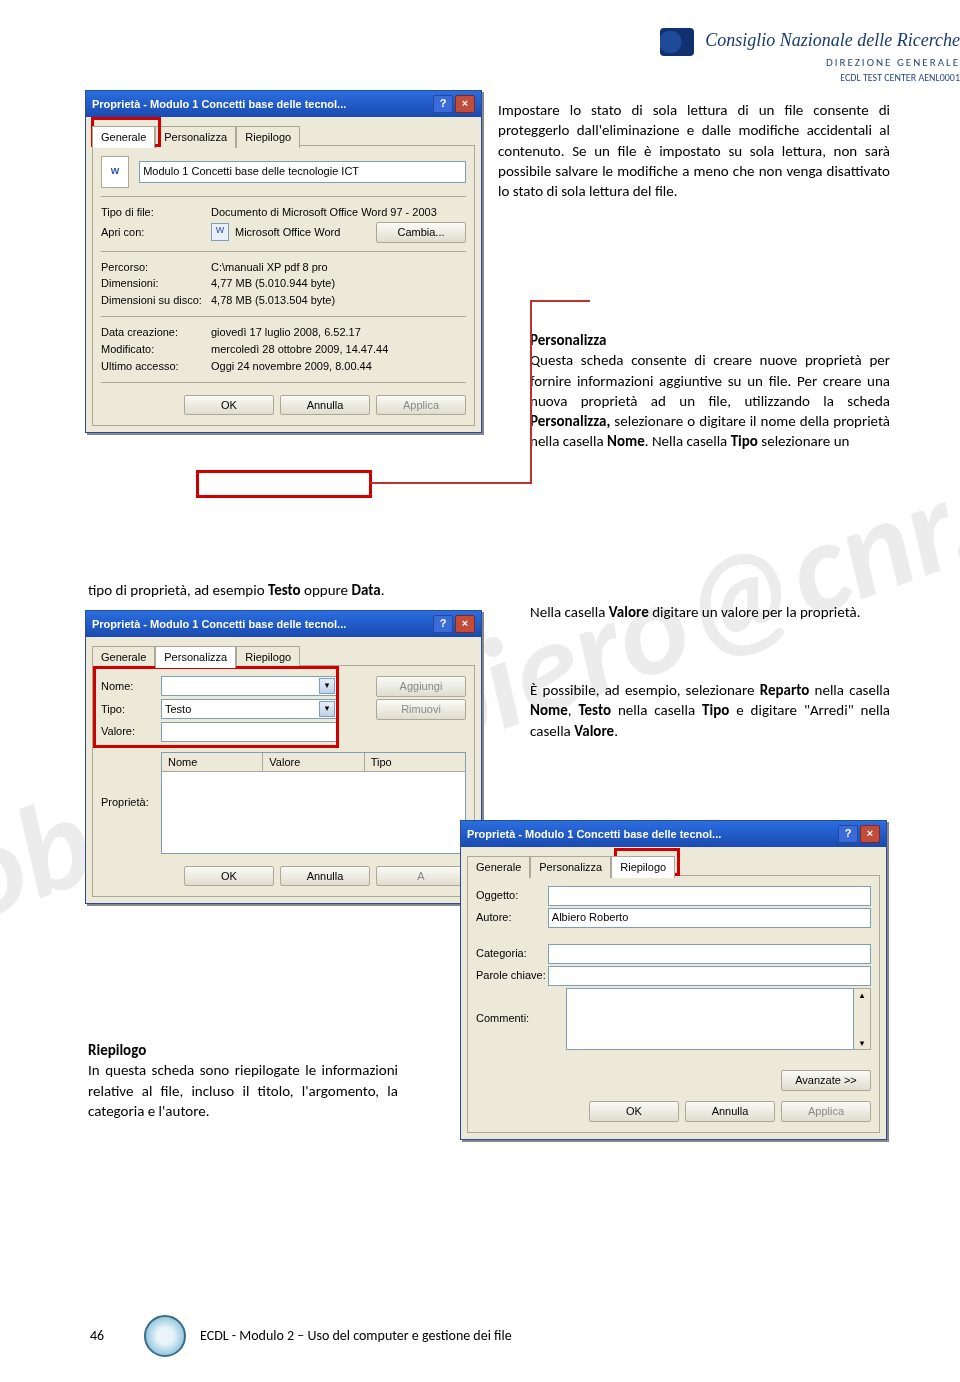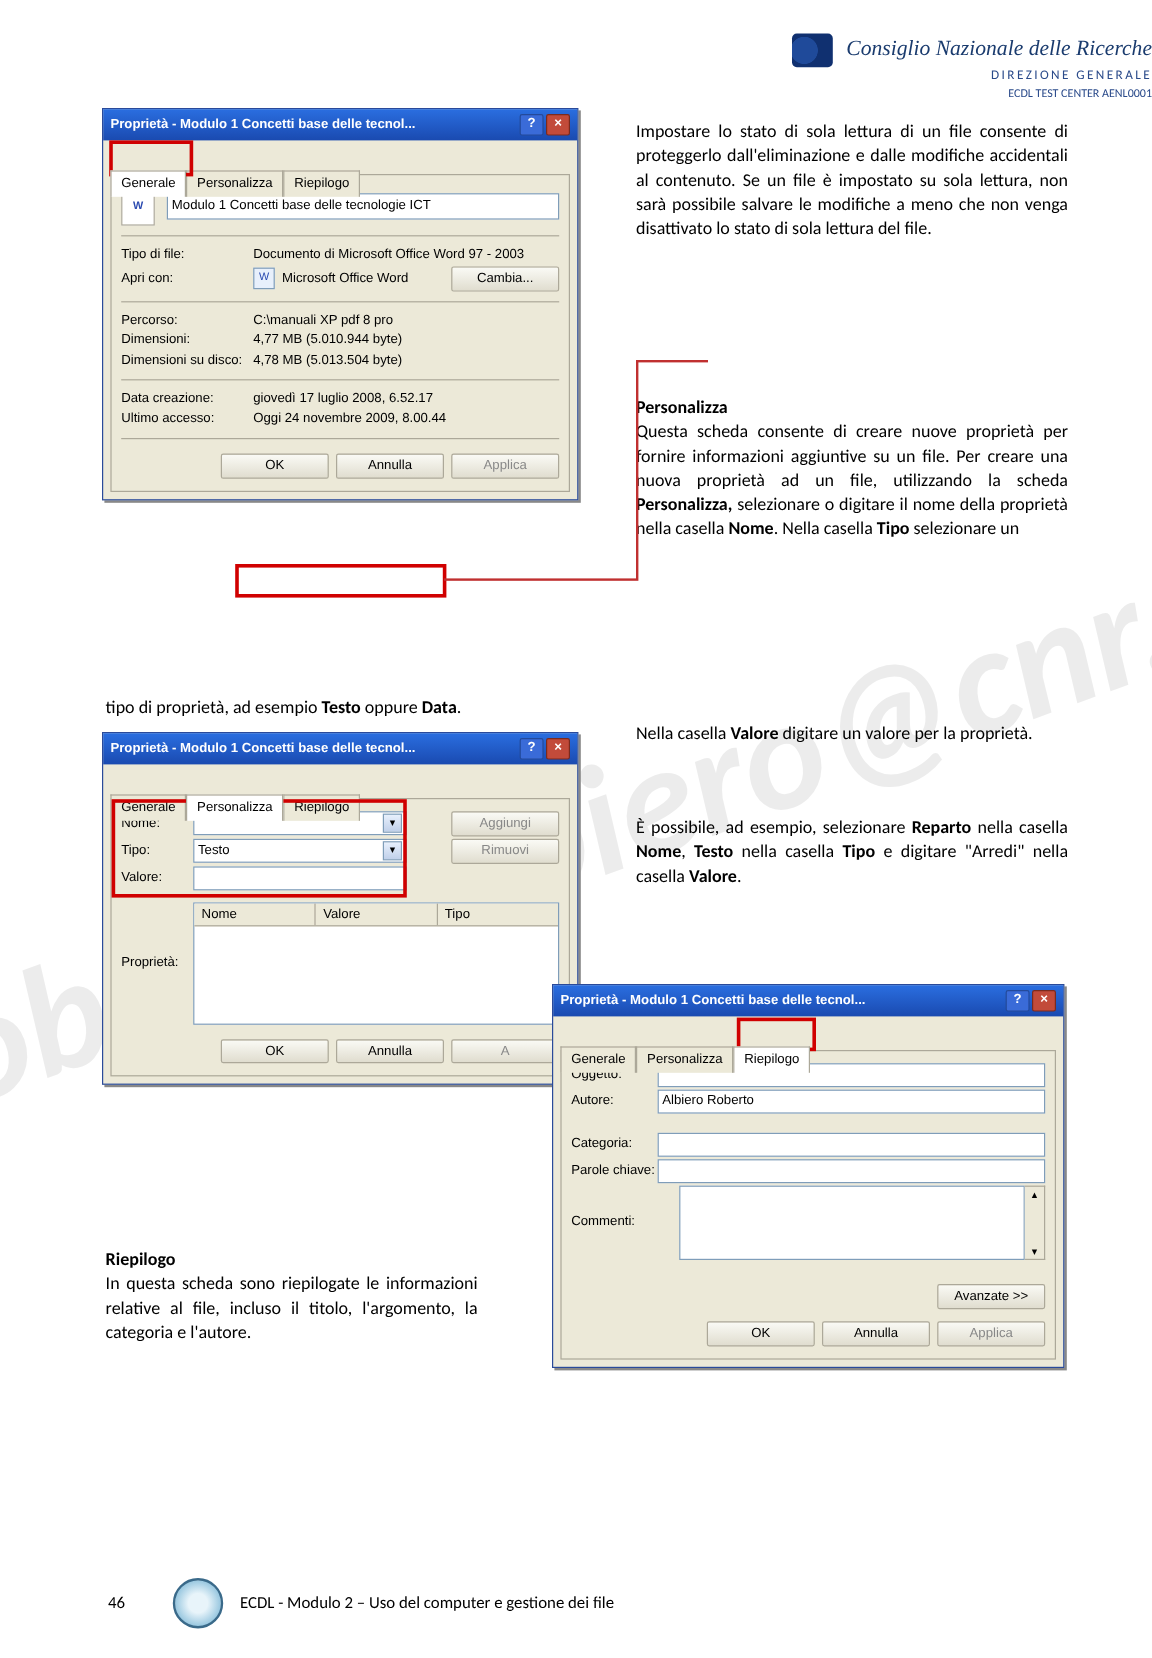--- a/index.html
+++ b/index.html
@@ -9,21 +9,21 @@
 .header .mid{font-size:11px;letter-spacing:2px;color:#2a4a8a}
 .header .bot{font-size:10px;color:#2a4a8a}
 .header .logo{display:inline-block;vertical-align:middle;width:34px;height:28px;margin-right:8px;background:radial-gradient(circle at 30% 50%,#1f4a9a 40%,#103070 42%);border-radius:4px}
 .watermark{position:absolute;left:50%;top:50%;transform:translate(-50%,-50%) rotate(-20deg);font-size:130px;font-weight:700;color:rgba(128,128,128,.15);font-style:italic;white-space:nowrap;pointer-events:none}
 .dlg{position:absolute;border:1px solid #2a4a9a;background:#ece9d8;font-family:Tahoma,Arial,sans-serif;font-size:11px;color:#000;box-shadow:2px 2px 0 #888}
 .titlebar{background:linear-gradient(#2a6ee0,#1a4ab0);color:#fff;font-weight:700;padding:4px 6px;display:flex;align-items:center;justify-content:space-between}
 .titlebar .tb-right{display:flex;gap:2px}
 .tb-btn{width:18px;height:16px;background:#c24b3a;border:1px solid #7a2a1e;color:#fff;font-size:11px;text-align:center;line-height:14px;border-radius:2px}
 .tb-help{background:#3a6bd8;border-color:#244a9a}
 .tabs{display:flex;padding:6px 6px 0 6px;gap:0}
-.tab{padding:3px 8px;background:#ece9d8;border:1px solid #aca899;border-bottom:none;font-size:11px;position:relative;top:19px}
+.tab{padding:3px 8px;background:#ece9d8;border:1px solid #aca899;border-bottom:none;font-size:11px;position:relative;top:3px}
 .tab.active{background:#fff;z-index:2}
 .panel{margin:0 6px 6px 6px;border:1px solid #aca899;background:#ece9d8;padding:8px}
 .row{display:flex;align-items:center;margin:2px 0}
 .lbl{width:110px}
 .val{flex:1}
 .inp{background:#fff;border:1px solid #7f9db9;height:18px;padding:0 3px;display:flex;align-items:center;font-size:11px;width:100%}
 .sel{background:#fff;border:1px solid #7f9db9;height:18px;display:flex;align-items:center;padding:0 3px;justify-content:space-between}
 .sel .arrow{width:14px;height:14px;background:linear-gradient(#e8f0fc,#c0d0ea);border:1px solid #7f9db9;font-size:9px;text-align:center;line-height:12px}
 .btn{background:linear-gradient(#fafaf5,#e0ddcf);border:1px solid #aca899;padding:2px 12px;font-size:11px;border-radius:2px;min-width:64px;text-align:center}
 .btn.dis{color:#888}
@@ -92,35 +92,39 @@
       <div class="row">
           <span class="lbl">Dimensioni su disco:</span>
           <span class="val">4,78 MB (5.013.504 byte)</span>
         </div>
       <hr style="border:none;border-top:1px solid #aca899;margin:8px 0">
       <div class="row">
           <span class="lbl">Data creazione:</span>
           <span class="val">giovedì 17 luglio 2008, 6.52.17</span>
         </div>
       <div class="row">
+          <span class="lbl">Modificato:</span>
+          <span class="val">mercoledì 28 ottobre 2009, 14.47.44</span>
+        </div>
+      <div class="row">
           <span class="lbl">Ultimo accesso:</span>
           <span class="val">Oggi 24 novembre 2009, 8.00.44</span>
         </div>
       <hr style="border:none;border-top:1px solid #aca899;margin:8px 0">
       <div class="row" style="justify-content:flex-end;gap:6px;margin-top:12px">
         <span class="btn">OK</span>
         <span class="btn">Annulla</span>
         <span class="btn dis">Applica</span>
         </div>
     </div>
   </div>
   <div class="redbox" style="left:91px;top:117px;width:64px;height:24px"></div>
   <div class="redbox" style="left:196px;top:470px;width:170px;height:22px"></div>
 
-  <div class="text" style="left:530px;top:100px;right:70px">Impostare lo stato di sola lettura di un file consente di proteggerlo dall'eliminazione e dalle modifiche accidentali al contenuto. Se un file è impostato su sola lettura, non sarà possibile salvare le modifiche a meno che non venga disattivato lo stato di sola lettura del file.</div>
+  <div class="text" style="left:498px;top:100px;right:70px">Impostare lo stato di sola lettura di un file consente di proteggerlo dall'eliminazione e dalle modifiche accidentali al contenuto. Se un file è impostato su sola lettura, non sarà possibile salvare le modifiche a meno che non venga disattivato lo stato di sola lettura del file.</div>
 
   <div class="text" style="left:530px;top:330px;right:70px">
     <b>Personalizza</b><br>
     <span>Questa scheda consente di creare nuove proprietà per fornire informazioni aggiuntive su un file. Per creare una nuova proprietà ad un file, utilizzando la scheda </span><b>Personalizza,</b><span> selezionare o digitare il nome della proprietà nella casella </span><b>Nome</b><span>. Nella casella </span><b>Tipo</b><span> selezionare un</span>
   </div>
 
   <div class="text" style="left:88px;top:580px;width:400px">
     <span>tipo di proprietà, ad esempio </span><b>Testo</b><span> oppure </span><b>Data</b><span>.</span>
   </div>
 

